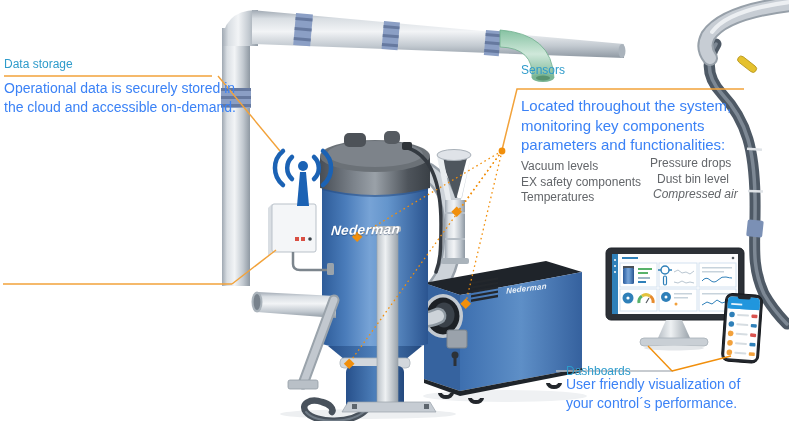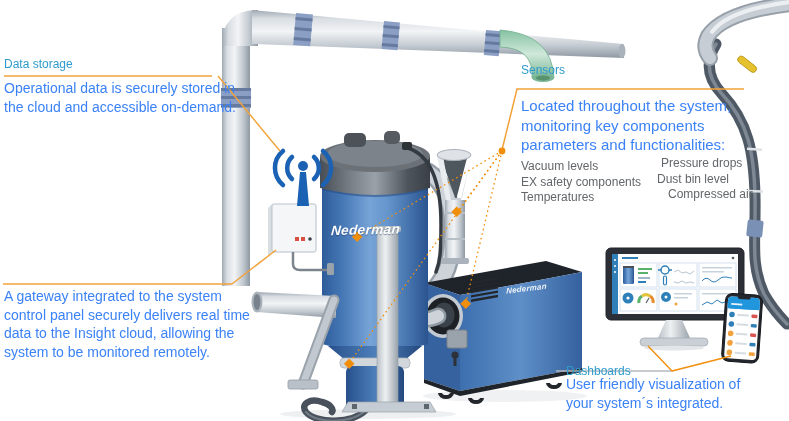--- a/index.html
+++ b/index.html
@@ -5,23 +5,23 @@
   html,body{margin:0;padding:0;background:#fff;}
   .canvas{position:relative;width:789px;height:421px;background:#fff;overflow:hidden;
           font-family:"Liberation Sans",sans-serif;}
   .scene{position:absolute;left:0;top:0;}
   .note-title{position:absolute;font-size:12px;color:#2E9BCB;white-space:nowrap;z-index:4;}
   .note-body{position:absolute;font-size:14px;color:#3b82f6;z-index:4;}
   .note-body .ln{white-space:nowrap;line-height:18.5px;}
   .sens-intro .ln{line-height:19.5px;font-size:15px;}
   .sens-list{position:absolute;font-size:12px;color:#63666A;z-index:4;}
   .sens-list .li{white-space:nowrap;line-height:15.5px;}
-  .sl-right .li:nth-child(1){margin-left:16px;}
+  .sl-right .li:nth-child(1){margin-left:5px;}
   .sl-right .li:nth-child(2){margin-left:12px;}
-  .sl-right .li:nth-child(3){margin-left:23px;}
+  .sl-right .li:nth-child(3){margin-left:8px;font-style:italic;}
   .db-body .ln{line-height:19px;}
   .logo-main{position:absolute;left:331px;top:222px;width:100px;z-index:3;
     font-size:13.5px;font-weight:bold;font-style:italic;color:#fff;letter-spacing:.4px;
     transform:rotate(-1.5deg) skewX(-6deg);text-shadow:0 1px 1px rgba(20,45,85,.45);}
   .logo-unit{position:absolute;left:506px;top:283px;width:60px;z-index:3;
     font-size:8px;font-weight:bold;font-style:italic;color:#eaf1f8;letter-spacing:.2px;
     transform:rotate(-7deg) skewX(-6deg);}
 </style>
 </head>
 <body>
@@ -347,26 +347,20 @@
   <div class="li">Vacuum levels</div>
   <div class="li">EX safety components</div>
   <div class="li">Temperatures</div>
 </div>
 <div class="sens-list sl-right" style="left:645px;top:156px;">
   <div class="li">Pressure drops</div>
   <div class="li">Dust bin level</div>
   <div class="li">Compressed air</div>
 </div>
 
-<div class="note-body" style="left:4px;top:287px;">
-  <div class="ln">A gateway integrated to the system</div>
-  <div class="ln">control panel securely delivers real time</div>
-  <div class="ln">data to the Insight cloud, allowing the</div>
-  <div class="ln">system to be monitored remotely.</div>
-</div>
 
 <div class="note-title" style="left:566px;top:364px;">Dashboards</div>
 <div class="note-body db-body" style="left:566px;top:375px;">
   <div class="ln">User friendly visualization of</div>
-  <div class="ln">your system´s integrated.</div>
+  <div class="ln">your control´s performance.</div>
 </div>
 
 </div>
 
 </body></html>

